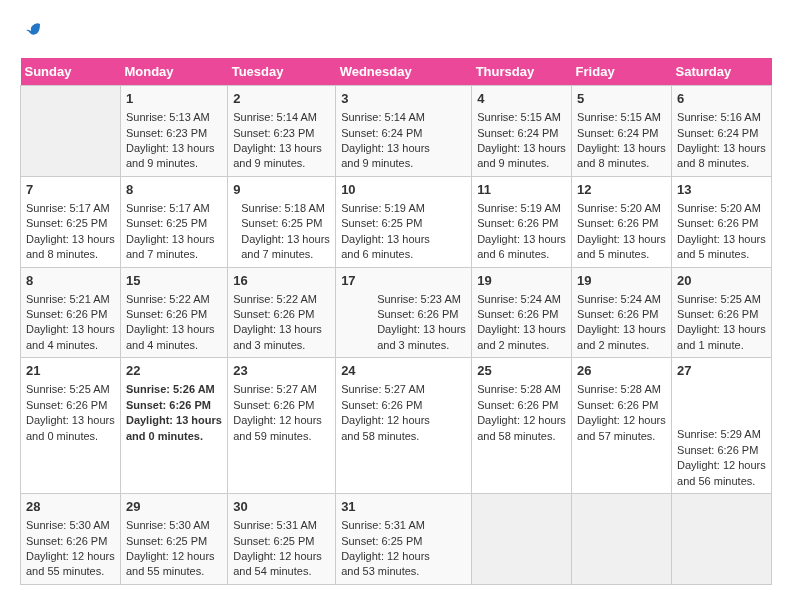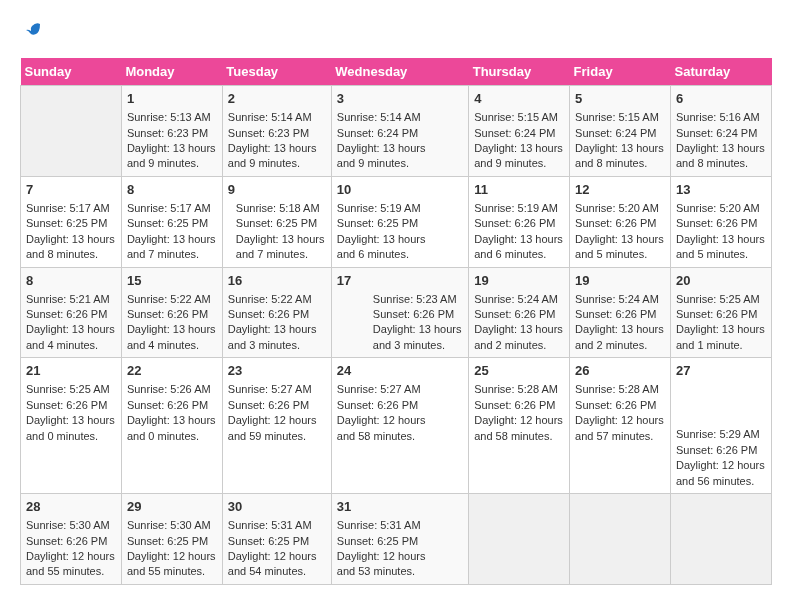--- a/index.html
+++ b/index.html
@@ -263,21 +263,21 @@
       <tr>
         <td>
           <span class="day-num">21</span>
           <div class="day-info" style="white-space: pre-line;">Sunrise: 5:25 AM
 Sunset: 6:26 PM
 Daylight: 13 hours
 and 0 minutes.</div>
         </td>
         <td>
           <span class="day-num">22</span>
-          <div class="day-info" style="white-space: pre-line;">Sunrise: 5:26 AM
+          <div class="day-info" style="white-space: pre-line; font-weight: bold;">Sunrise: 5:26 AM
 Sunset: 6:26 PM
 Daylight: 13 hours
 and 0 minutes.</div>
         </td>
         <td>
           <span class="day-num">23</span>
           <div class="day-info" style="white-space: pre-line;">Sunrise: 5:27 AM
 Sunset: 6:26 PM
 Daylight: 12 hours
 and 59 minutes.</div>

